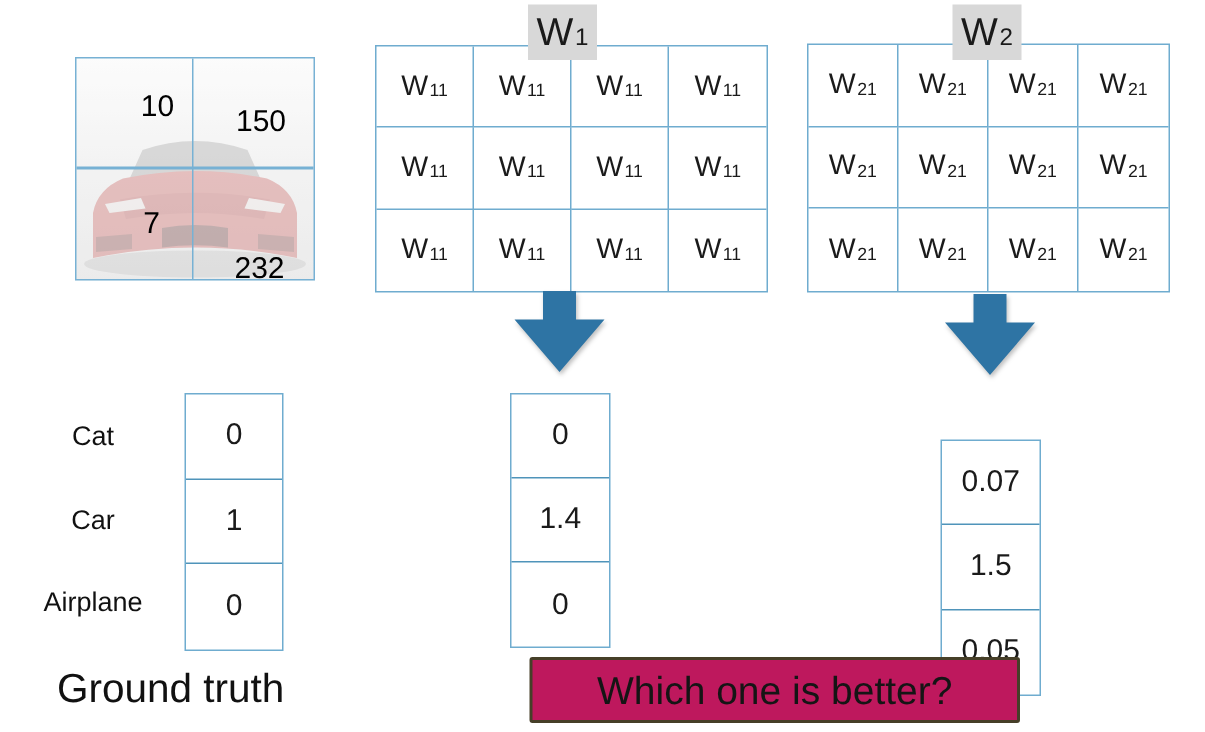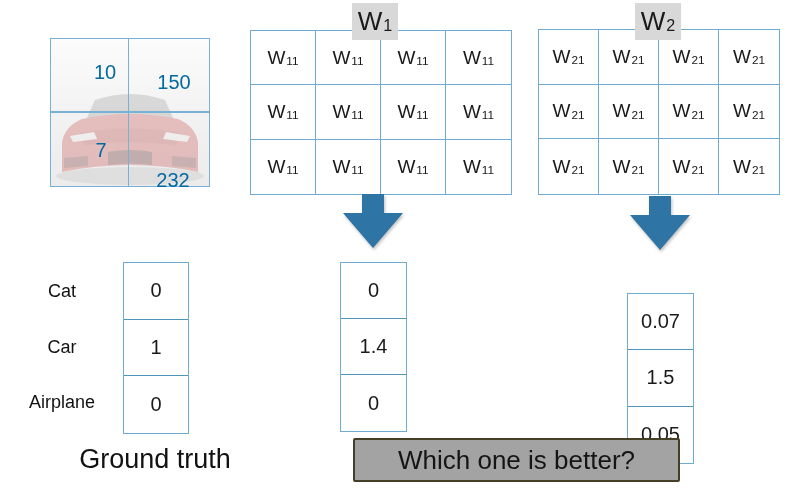--- a/index.html
+++ b/index.html
@@ -7,21 +7,21 @@
     position:relative; width:803px; height:488px; background:#ffffff;
     font-family:"Liberation Sans", sans-serif; color:#1a1a1a; overflow:hidden;
   }
 
   
   .car-fig { position:absolute; left:50px; top:38px; width:160px; height:149px; }
   .car-fig svg { position:absolute; left:0; top:0; width:100%; height:100%; }
   .pixel-grid { position:absolute; left:0; top:0; right:0; bottom:0; border:1.5px solid #77b1d4; }
   .pixel-grid .vline { position:absolute; left:48.5%; top:0; bottom:0; width:1.5px; background:#77b1d4; }
   .pixel-grid .hline { position:absolute; top:49%; left:0; right:0; height:1.5px; background:#77b1d4; }
-  .pixel-value { position:absolute; transform:translate(-50%,-50%); font-size:20px; color:#0369a1; }
+  .pixel-value { position:absolute; transform:translate(-50%,-50%); font-size:20px; color:#000000; }
 
   
   .matrix {
     position:absolute; display:grid;
     grid-template-columns:repeat(4,1fr); grid-template-rows:repeat(3,1fr);
     border:1.5px solid #6faccf; background:#fff; font-size:19px;
   }
   .matrix .cell {
     border-right:1.5px solid #6faccf; border-bottom:1.5px solid #6faccf;
     display:flex; align-items:center; justify-content:center;
@@ -46,24 +46,24 @@
   }
   .vector .vcell {
     border-bottom:1.5px solid #4f94ba;
     display:flex; align-items:center; justify-content:center;
   }
   .vector .vcell:last-child { border-bottom:none; }
 
   .class-label { position:absolute; transform:translate(-50%,-50%); font-size:18px; color:#111; }
 
   
-  .caption-gt { position:absolute; left:38px; top:444px; width:234px; text-align:center; font-size:27px; color:#111; }
+  .caption-gt { position:absolute; left:38px; top:444px; width:234px; font-size:27px; color:#111; }
   .question-box {
     position:absolute; left:353px; top:438px; width:323px; height:40px;
-    background:#a3a3a3; border:2px solid #463f28; border-radius:2px;
+    background:#be185d; border:2px solid #463f28; border-radius:2px;
     display:flex; align-items:center; justify-content:center; font-size:26px; color:#151515;
   }
 </style>
 </head>
 <body>
 
 <div class="slide">
 
   <div class="car-fig">
     <svg viewBox="0 0 160 149" aria-hidden="true">

